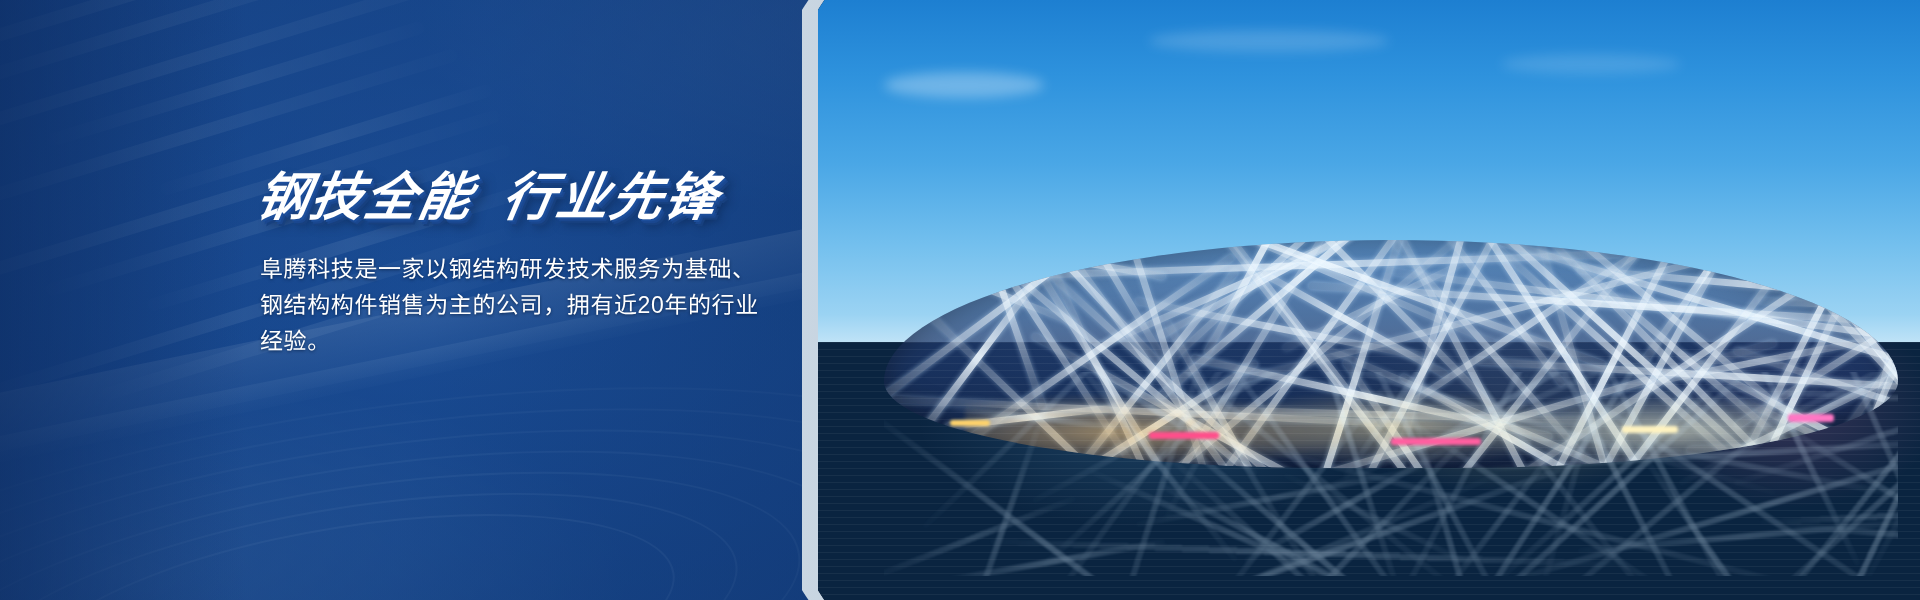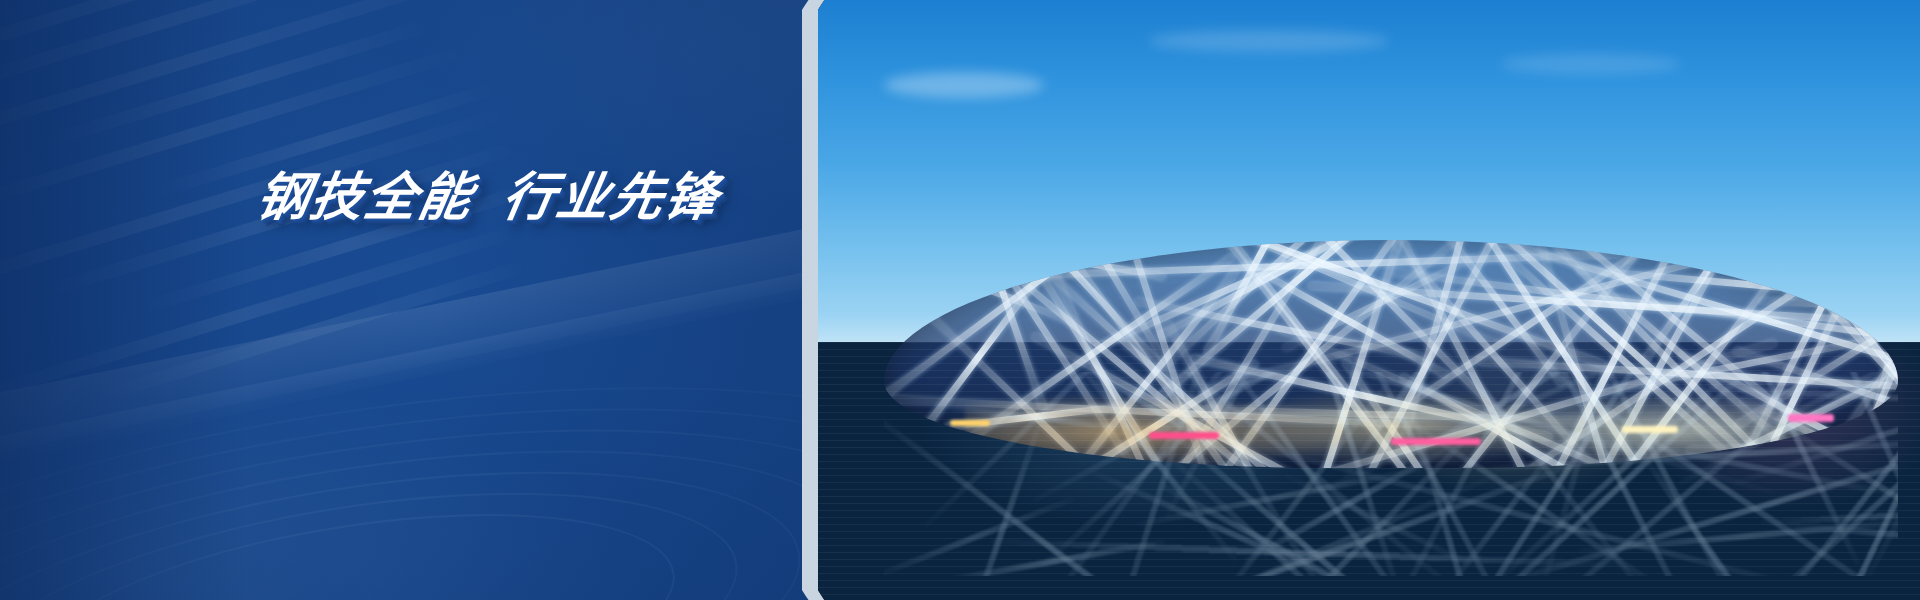--- a/index.html
+++ b/index.html
@@ -397,15 +397,16 @@
       <div class="neon" style="left:12%;top:70%;width:40px;height:6px;background:#ffd36b;"></div>
       <div class="neon" style="left:88%;top:69%;width:46px;height:8px;background:#ff77c4;"></div>
       <div class="neon" style="left:73%;top:71%;width:56px;height:7px;background:#fff3c0;"></div>
     </div>
   </div>
 
   <div class="content">
     <div class="headline">
       <span>钢技全能</span><span class="gap"></span><span>行业先锋</span>
     </div>
+    <p class="para p1">阜腾科技是一家以钢结构研发技术服务为基础、钢结构构件销售为主的公司，拥有近20年的行业经验。</p>
   </div>
 
 </div>
 
 </body></html>

